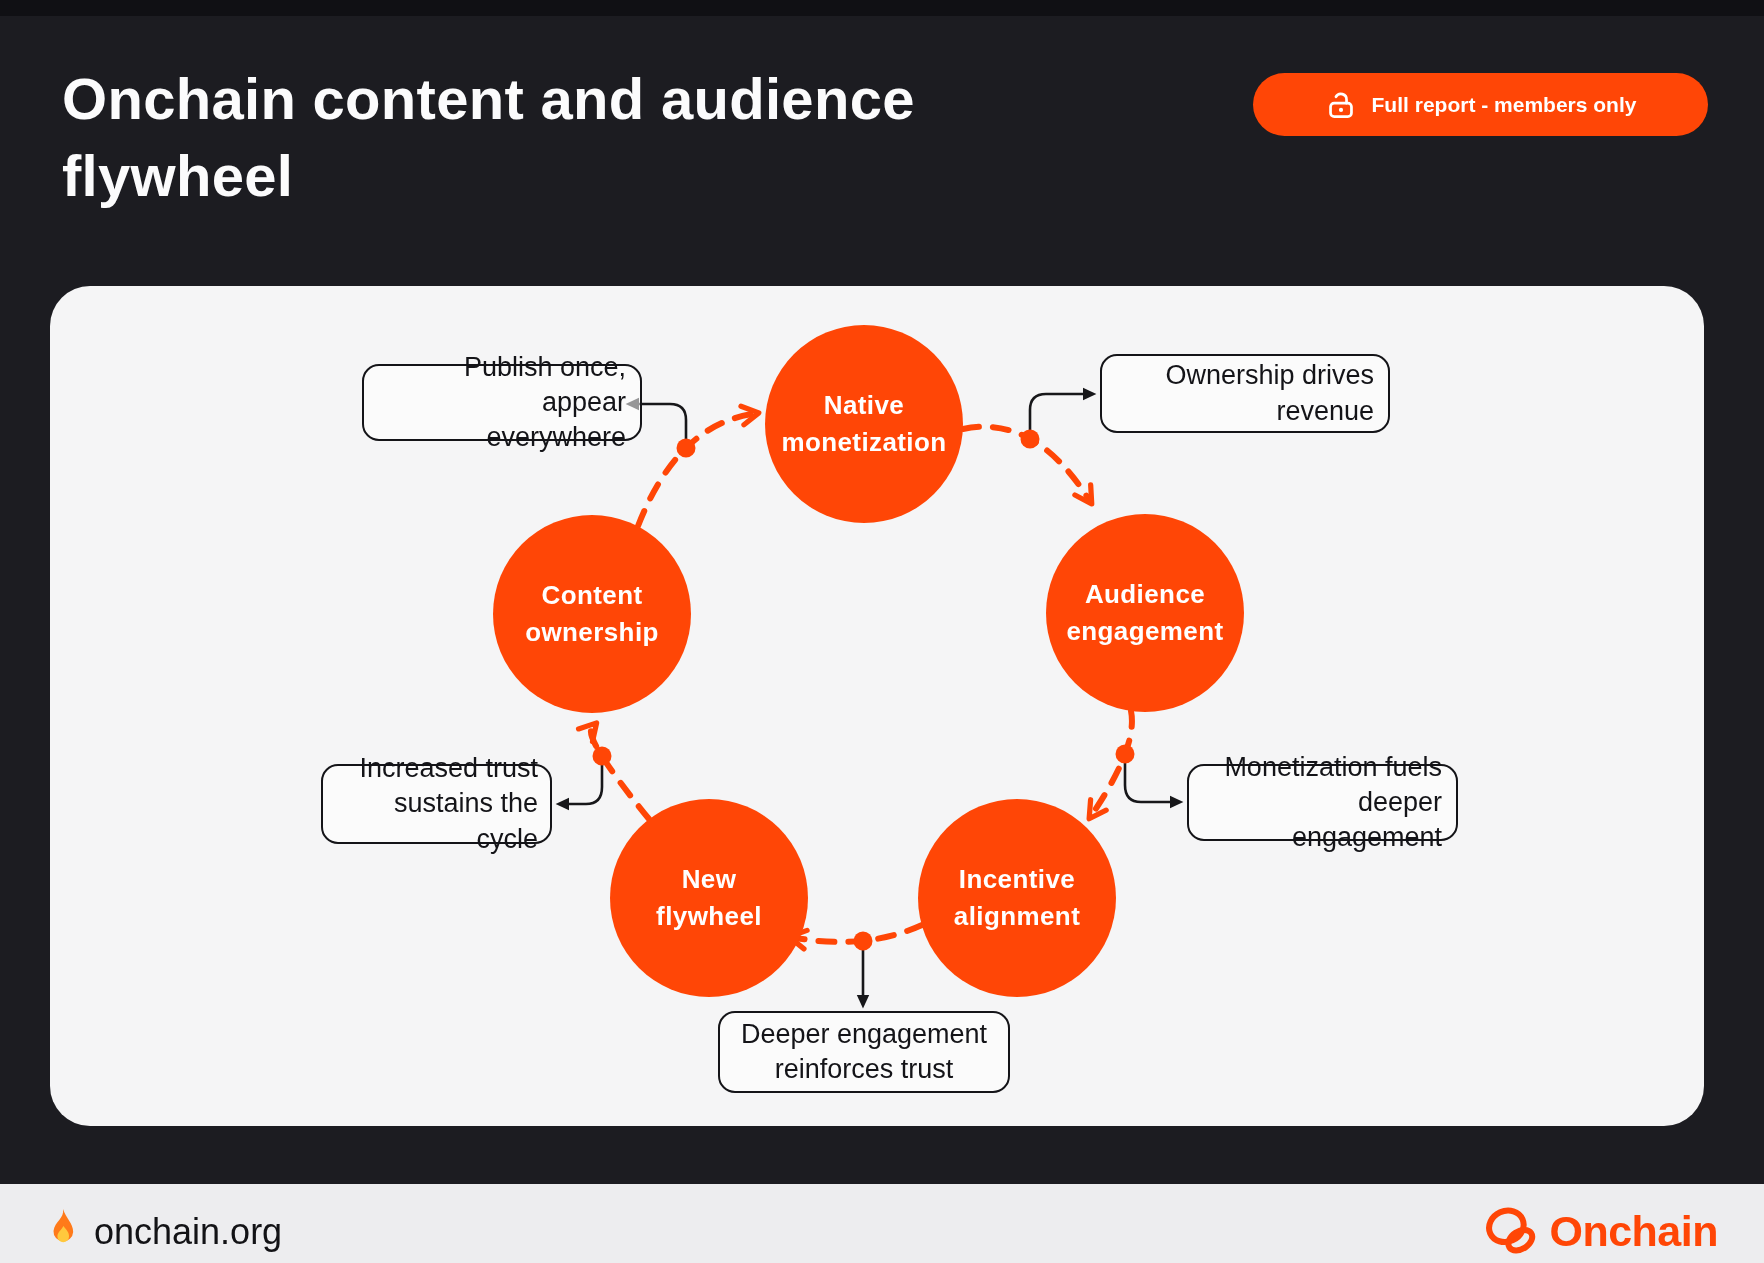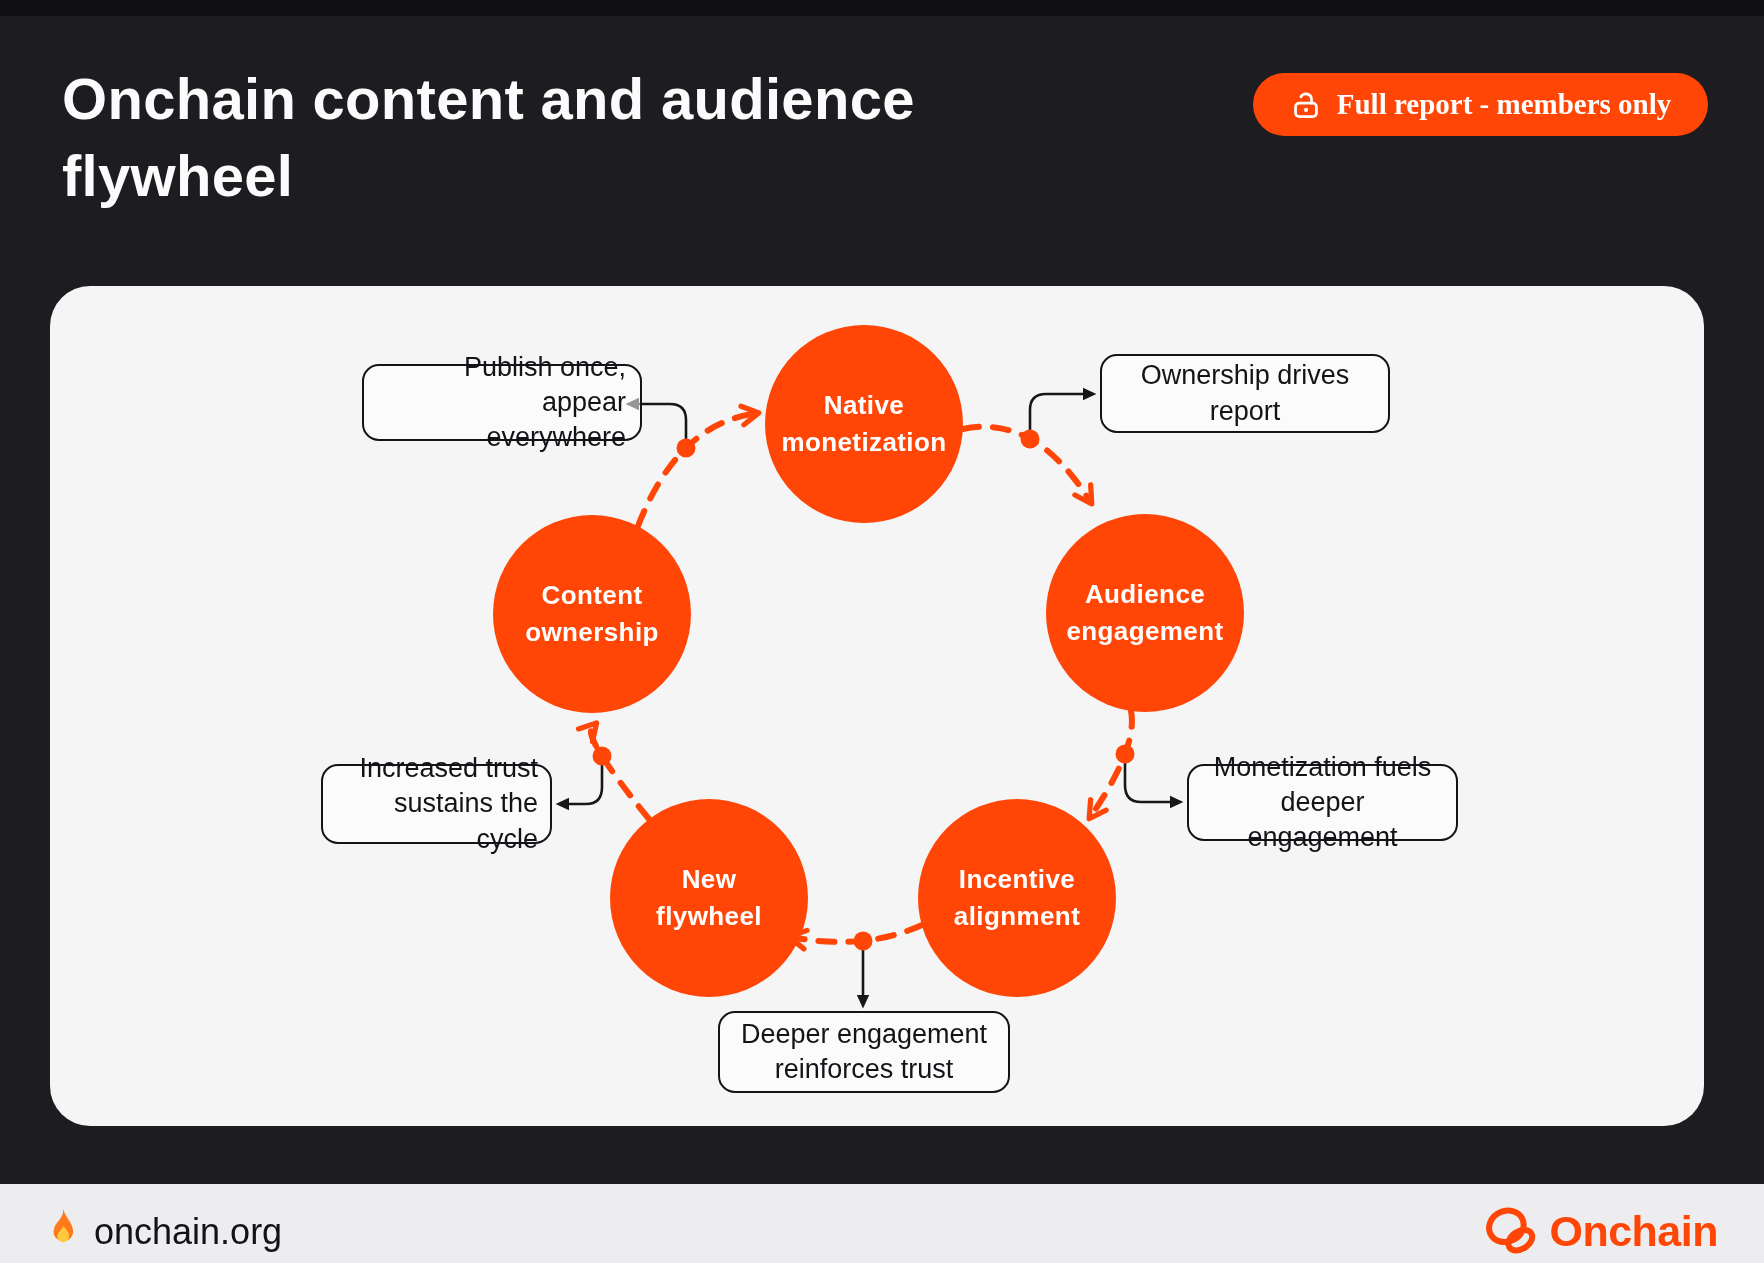--- a/index.html
+++ b/index.html
@@ -11,21 +11,21 @@
   
   .title{
     position:absolute;left:62px;top:44px;width:1010px;margin:0;
     font-size:58px;line-height:1.33;font-weight:700;color:#FBFBFC;
     letter-spacing:.3px;
   }
   .cta{
     position:absolute;left:1253px;top:57px;width:455px;height:63px;
     border:none;border-radius:32px;background:#FF4606;color:#fff;
     display:flex;align-items:center;justify-content:center;gap:15px;
-    font-family:Liberation Serif, serif;font-size:29px;font-weight:700;
+    font-family:Liberation Sans, sans-serif;font-size:21px;font-weight:700;
     cursor:pointer;padding:0;
   }
   .cta svg{display:block}
   
   .card{
     position:absolute;left:50px;top:270px;width:1654px;height:840px;
     background:#F5F5F6;border-radius:40px;
   }
   .overlay{position:absolute;left:0;top:0;width:1764px;height:1263px;pointer-events:none;}
   
@@ -39,21 +39,21 @@
   
   .ann{
     position:absolute;box-sizing:border-box;
     border:2.5px solid #141418;border-radius:17px;
     background:rgba(255,255,255,.55);
     display:flex;flex-direction:column;justify-content:center;
     padding:4px 14px;
     font-size:27px;line-height:1.3;color:#141418;
   }
   .ann-right{text-align:right}
-  .ann-left{text-align:center}
+  .ann-left{text-align:right}
   .ann-center{text-align:center}
   
   .footer{
     position:absolute;left:0;top:1168px;width:1764px;height:95px;
     background:#EDEDEF;display:flex;align-items:center;justify-content:space-between;
     padding:0 46px;box-sizing:border-box;
   }
   .site{display:flex;align-items:center;gap:14px;font-size:36px;color:#131316;}
   .brand{display:flex;align-items:center;gap:10px;}
   .brand-word{font-size:43px;font-weight:700;color:#FF4606;letter-spacing:-.5px;}
@@ -133,21 +133,21 @@
     <span>Content</span>
     <span>ownership</span>
   </div>
 
   <div class="ann ann-right" style="left:362px;top:348px;width:280px;height:77px">
     <span>Publish once, appear</span>
     <span>everywhere</span>
   </div>
   <div class="ann ann-left" style="left:1100px;top:338px;width:290px;height:79px">
     <span>Ownership drives</span>
-    <span>report</span>
+    <span>revenue</span>
   </div>
   <div class="ann ann-right" style="left:321px;top:748px;width:231px;height:80px;padding:4px 12px">
     <span>Increased trust</span>
     <span>sustains the cycle</span>
   </div>
   <div class="ann ann-left" style="left:1187px;top:748px;width:271px;height:77px">
     <span>Monetization fuels</span>
     <span>deeper engagement</span>
   </div>
   <div class="ann ann-center" style="left:718px;top:995px;width:292px;height:82px">

